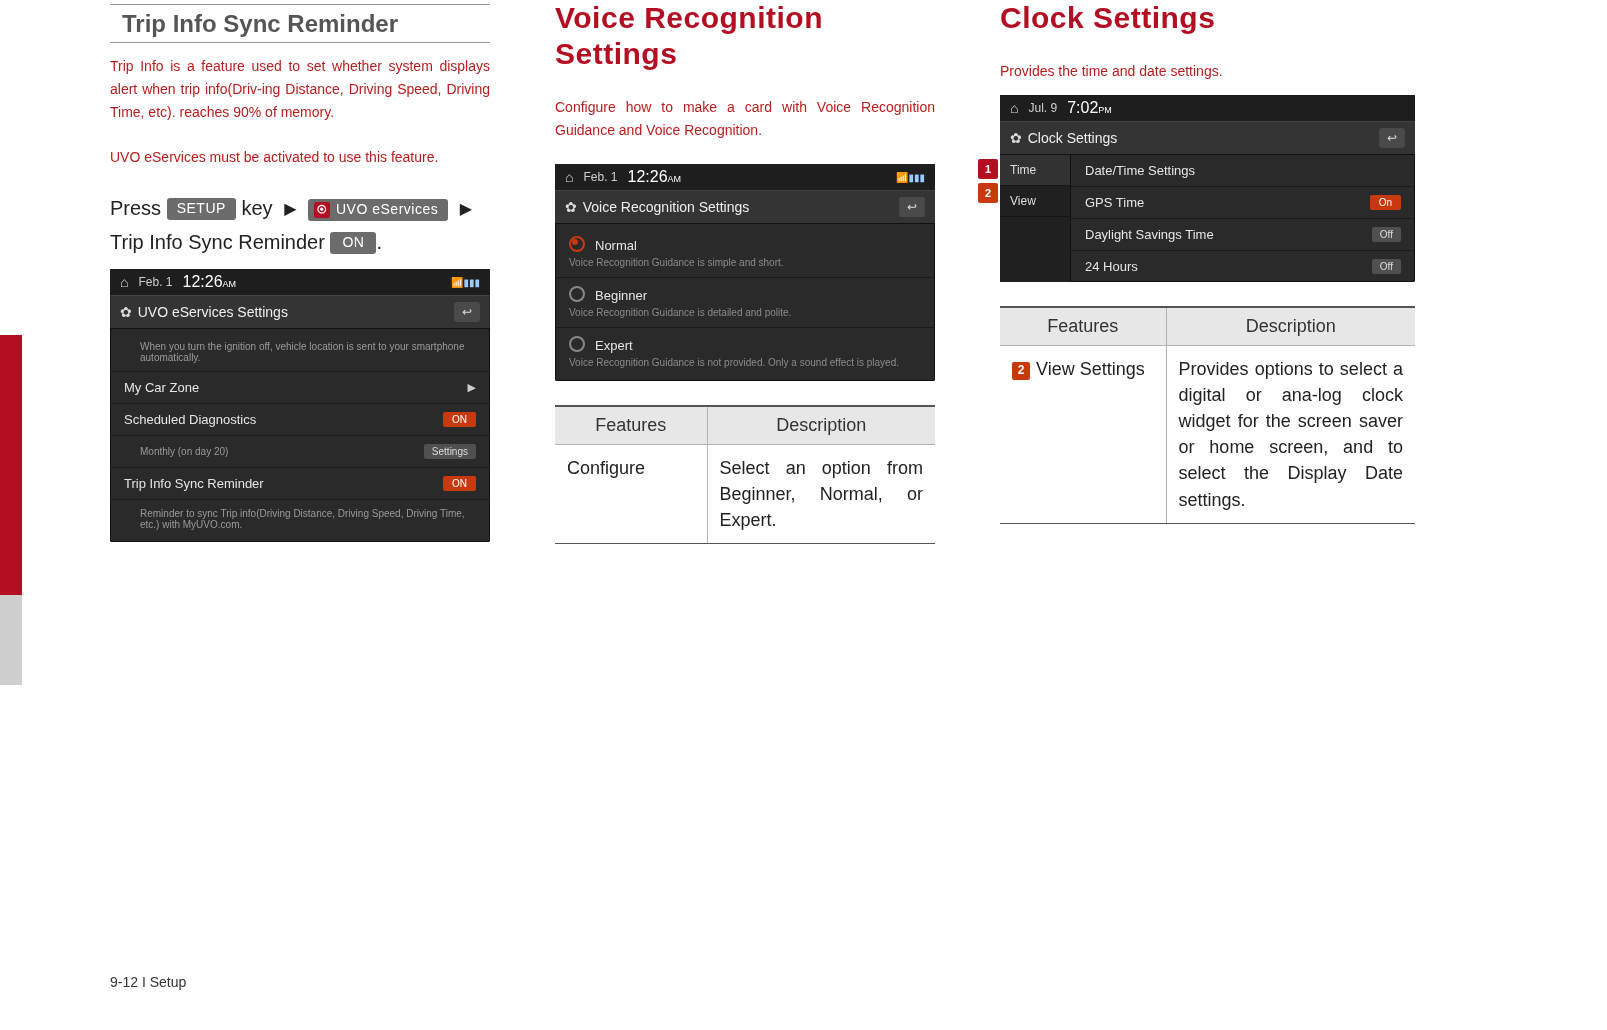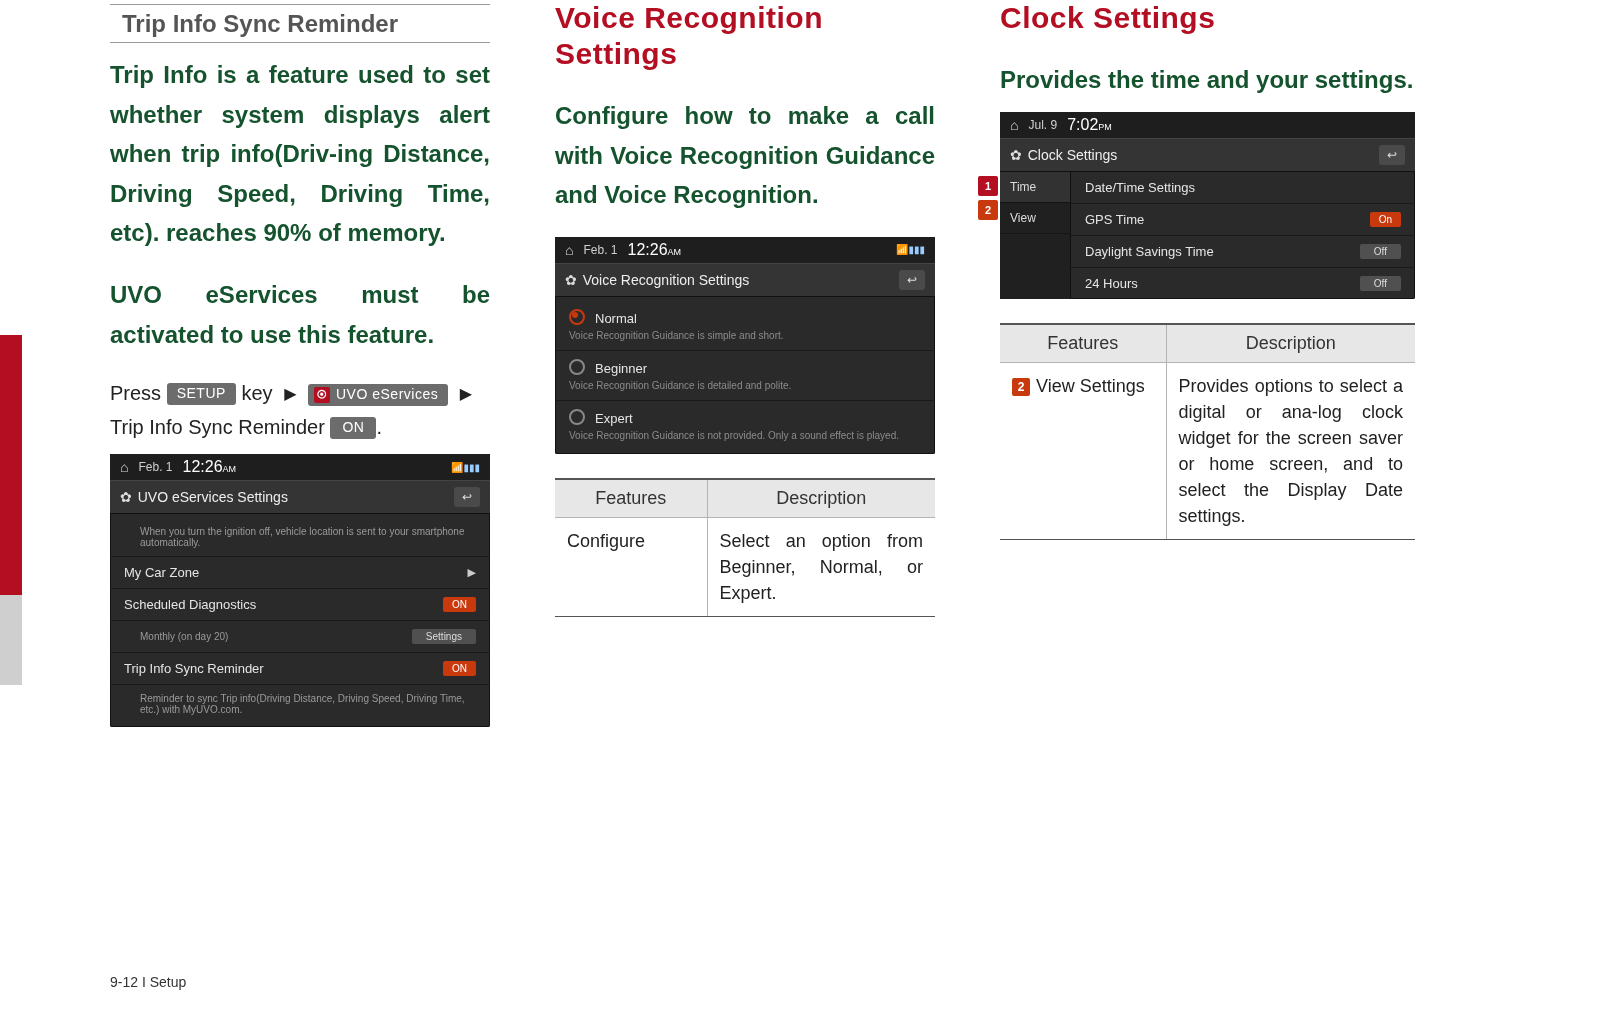--- a/index.html
+++ b/index.html
@@ -63,26 +63,25 @@
     font-family:"Arial Black",Arial,sans-serif;
     color:var(--red);
     font-size:30px;
     letter-spacing:0.5px;
     margin:0 0 24px 0;
     line-height:1.2;
     font-weight:900;
   }
 
   p.body{
-    font-size:24px;
+    font-size:14px;
     line-height:1.65;
     margin:0 0 22px 0;
     text-align:justify;
-    color:#14532d;
-    font-weight:bold;
+    color:#b91c1c;
   }
   p.body.tight{margin-bottom:12px;}
 
   .press-line{
     font-size:20px;
     line-height:1.7;
     text-align:left;
     margin-bottom:10px;
   }
   .press-line .arrow{
@@ -160,21 +159,21 @@
   .ss-row .sub{
     display:block;font-size:10px;color:#8b8b8b;margin-top:3px;
     line-height:1.3;
   }
   .ss-row .main-and-sub{flex:1;}
   .ss-row .right-chip{
     background:var(--orange);color:#fff;font-size:10px;padding:2px 9px;
     border-radius:2px;
   }
   .ss-row .right-grey-chip{
-    background:#505050;color:#ddd;font-size:10px;padding:2px 14px;
+    background:#505050;color:#ddd;font-size:10px;padding:2px 8px;
     border-radius:2px;
   }
   .ss-row .chev{color:#ccc;font-size:11px;}
   .ss-row.indent{padding-left:30px;color:#9a9a9a;font-size:10px;}
   .ss-radio{
     width:12px;height:12px;border:2px solid #888;border-radius:50%;
     display:inline-block;margin-right:10px;vertical-align:-2px;
   }
   .ss-radio.on{border-color:var(--orange);}
   .ss-radio.on::after{
@@ -322,21 +321,21 @@
         </div>
         <div class="ss-row indent" style="border-bottom:none;">
             <span>Reminder to sync Trip info(Driving Distance, Driving Speed, Driving Time, etc.) with MyUVO.com.</span>
           </div>
       </div>
     </div>
   </div>
 
   <div class="col">
     <h2 class="red-title">Voice Recognition Settings</h2>
-    <p class="body">Configure how to make a call with Voice Recognition Guidance and Voice Recognition.</p>
+    <p class="body">Configure how to make a card with Voice Recognition Guidance and Voice Recognition.</p>
 
     <div class="screenshot">
       <div class="ss-topbar">
         <div class="left">
           <span class="ss-home-ico">⌂</span>
           <span>Feb.  1</span>
           <span style="color:#fff;font-size:16px;"><span>12:26</span><span style="font-size:9px;">AM</span></span>
         </div>
         <div class="right">
             <span style="font-size:10px;color:#9cf;">📶▮▮▮</span>
@@ -377,21 +376,21 @@
       <tr>
         <td>Configure</td>
         <td>Select an option from Beginner, Normal, or Expert.</td>
       </tr>
     </tbody>
       </table>
   </div>
 
   <div class="col col3">
     <h2 class="red-title">Clock Settings</h2>
-    <p class="body tight">Provides the time and your settings.</p>
+    <p class="body tight">Provides the time and date settings.</p>
 
     <div class="ss-wrap">
       <div class="ss-sidetabs">
         <div class="ss-sidetab t1">1</div>
         <div class="ss-sidetab t2">2</div>
       </div>
       <div class="screenshot">
         <div class="ss-topbar">
           <div class="left">
             <span class="ss-home-ico">⌂</span>

